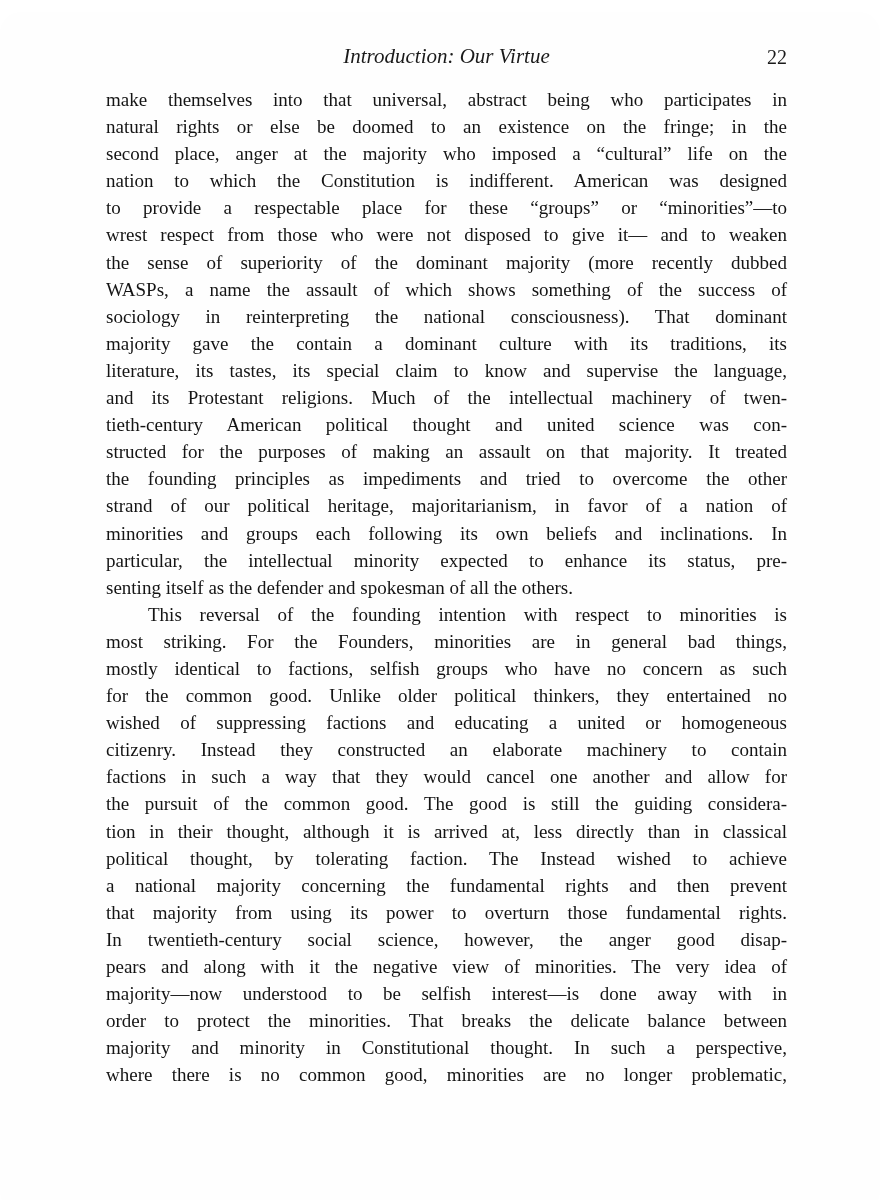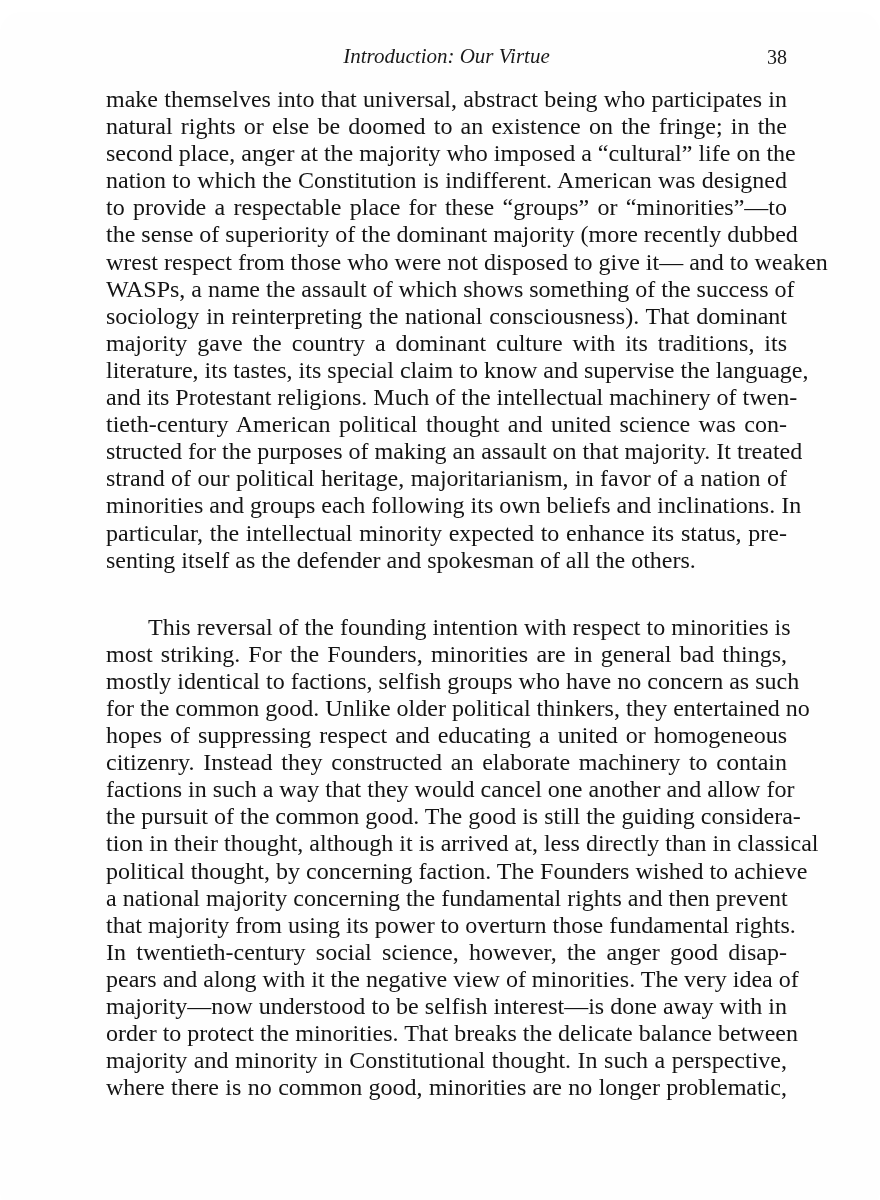--- a/index.html
+++ b/index.html
@@ -13,71 +13,72 @@
   .running-title {
     position: absolute; left: 0; right: 0; text-align: center;
     font-style: italic; font-size: 21px; top: 2px;
   }
   .page-number {
     position: absolute; right: 0; top: 4px; font-size: 20px;
   }
   .body-text {
     position: absolute; left: 106px; top: 74px; width: 681px;
     font-family: "Liberation Serif", "DejaVu Serif", serif;
-    font-size: 24px; line-height: 27.1px; color: #141414;
+    font-size: 19px; line-height: 27.1px; color: #141414;
     text-align: justify;
   }
   .line {
     display: block; text-align: justify; text-align-last: justify;
     white-space: nowrap; overflow: visible; height: 27.1px;
   }
   .line.last { text-align-last: left; }
-  .line.indent { padding-left: 42px; margin-top: 40px; }
+  .line.indent { padding-left: 42px; }
 </style>
 </head>
 <body>
 
 <div class="page">
   <div class="running-head">
     <span class="running-title">Introduction: Our Virtue</span>
-    <span class="page-number">38</span>
+    <span class="page-number">22</span>
   </div>
 
   <div class="body-text">
     <div>
       <span class="line">make themselves into that universal, abstract being who participates in</span>
       <span class="line">natural rights or else be doomed to an existence on the fringe; in the</span>
       <span class="line">second place, anger at the majority who imposed a “cultural” life on the</span>
       <span class="line">nation to which the Constitution is indifferent. American was designed</span>
       <span class="line">to provide a respectable place for these “groups” or “minorities”—to</span>
+      <span class="line">wrest respect from those who were not disposed to give it— and to weaken</span>
       <span class="line">the sense of superiority of the dominant majority (more recently dubbed</span>
-      <span class="line">wrest respect from those who were not disposed to give it— and to weaken</span>
       <span class="line">WASPs, a name the assault of which shows something of the success of</span>
       <span class="line">sociology in reinterpreting the national consciousness). That dominant</span>
-      <span class="line">majority gave the country a dominant culture with its traditions, its</span>
+      <span class="line">majority gave the contain a dominant culture with its traditions, its</span>
       <span class="line">literature, its tastes, its special claim to know and supervise the language,</span>
       <span class="line">and its Protestant religions. Much of the intellectual machinery of twen-</span>
       <span class="line">tieth-century American political thought and united science was con-</span>
       <span class="line">structed for the purposes of making an assault on that majority. It treated</span>
+      <span class="line">the founding principles as impediments and tried to overcome the other</span>
       <span class="line">strand of our political heritage, majoritarianism, in favor of a nation of</span>
       <span class="line">minorities and groups each following its own beliefs and inclinations. In</span>
       <span class="line">particular, the intellectual minority expected to enhance its status, pre-</span>
       <span class="line last">senting itself as the defender and spokesman of all the others.</span>
     </div>
     <div>
       <span class="line indent">This reversal of the founding intention with respect to minorities is</span>
       <span class="line">most striking. For the Founders, minorities are in general bad things,</span>
       <span class="line">mostly identical to factions, selfish groups who have no concern as such</span>
       <span class="line">for the common good. Unlike older political thinkers, they entertained no</span>
-      <span class="line">hopes of suppressing respect and educating a united or homogeneous</span>
+      <span class="line">wished of suppressing factions and educating a united or homogeneous</span>
       <span class="line">citizenry. Instead they constructed an elaborate machinery to contain</span>
       <span class="line">factions in such a way that they would cancel one another and allow for</span>
       <span class="line">the pursuit of the common good. The good is still the guiding considera-</span>
       <span class="line">tion in their thought, although it is arrived at, less directly than in classical</span>
-      <span class="line">political thought, by concerning faction. The Founders wished to achieve</span>
+      <span class="line">political thought, by tolerating faction. The Instead wished to achieve</span>
       <span class="line">a national majority concerning the fundamental rights and then prevent</span>
       <span class="line">that majority from using its power to overturn those fundamental rights.</span>
       <span class="line">In twentieth-century social science, however, the anger good disap-</span>
       <span class="line">pears and along with it the negative view of minorities. The very idea of</span>
       <span class="line">majority—now understood to be selfish interest—is done away with in</span>
       <span class="line">order to protect the minorities. That breaks the delicate balance between</span>
       <span class="line">majority and minority in Constitutional thought. In such a perspective,</span>
       <span class="line">where there is no common good, minorities are no longer problematic,</span>
     </div>
   </div>

